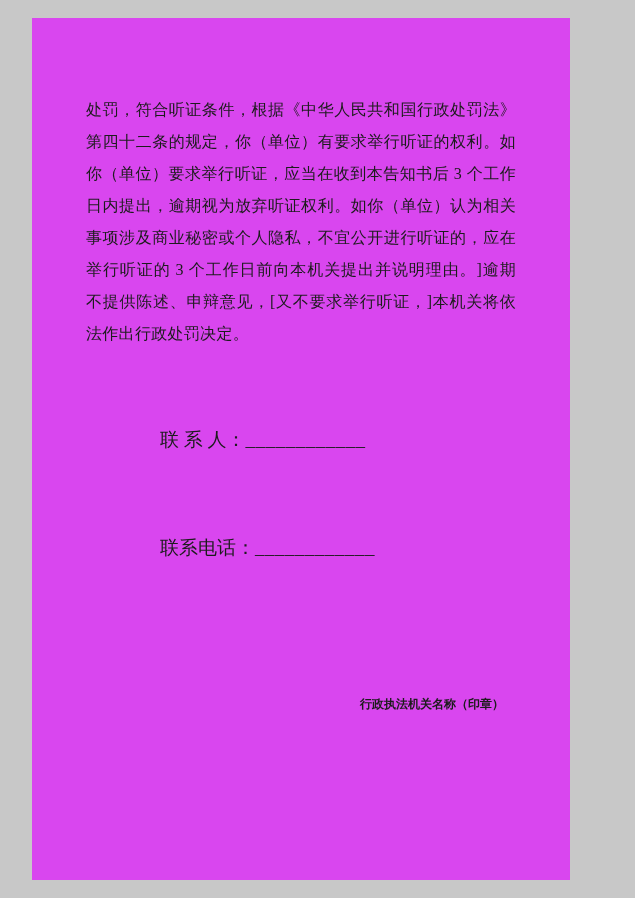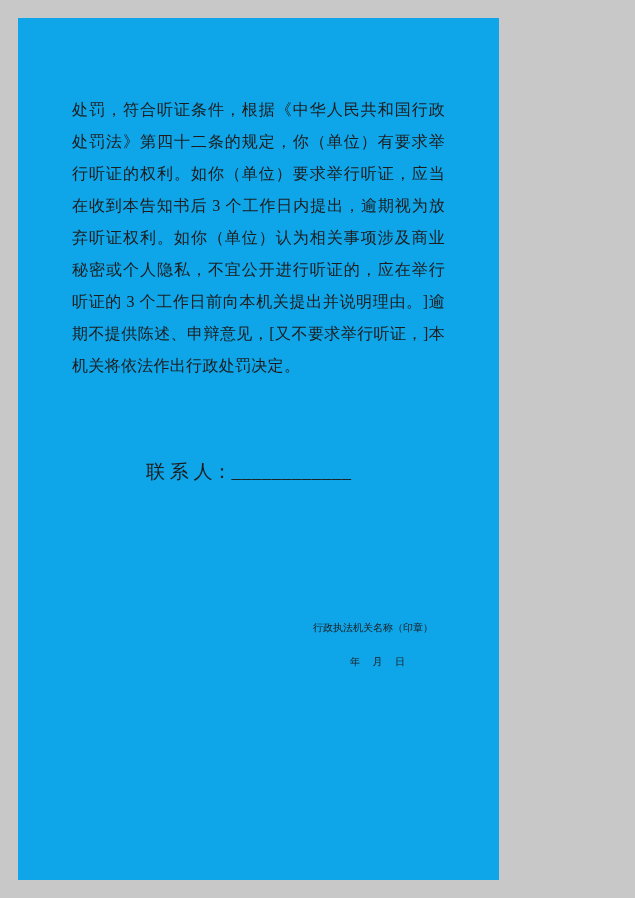--- a/index.html
+++ b/index.html
@@ -6,24 +6,24 @@
   html, body {
     width: 635px;
     height: 898px;
     background: #c8c8c8;
     font-family: "Liberation Serif", "DejaVu Serif", serif;
     overflow: hidden;
   }
   .page {
     position: absolute;
     top: 18px;
-    left: 18px;
-    width: 481px;
+    left: 32px;
+    width: 538px;
     height: 862px;
-    background: #0ea5e9;
+    background: #d946ef;
     color: #1c1c1c;
   }
   .doc-content {
     padding: 76px 54px 0 54px;
   }
   .body-text {
     font-size: 16px;
     line-height: 32px;
     text-align: justify;
     text-justify: inter-ideograph;
@@ -39,22 +39,23 @@
     line-height: 36px;
     white-space: pre;
     color: #1c1c1c;
   }
   .contact-line .blank {
     letter-spacing: 0.5px;
   }
   .signature-block {
     margin-top: 86px;
     text-align: right;
-    font-size: 10px;
+    font-size: 12px;
     color: #1c1c1c;
+    font-weight: bold;
   }
   .agency-line {
     line-height: 32px;
     margin-right: 12px;
   }
   .date-line {
     line-height: 36px;
     margin-right: 40px;
   }
 </style>
@@ -63,21 +64,23 @@
 
 <div class="page">
   <div class="doc-content">
 
     <p class="body-text">处罚，符合听证条件，根据《中华人民共和国行政处罚法》第四十二条的规定，你（单位）有要求举行听证的权利。如你（单位）要求举行听证，应当在收到本告知书后 3 个工作日内提出，逾期视为放弃听证权利。如你（单位）认为相关事项涉及商业秘密或个人隐私，不宜公开进行听证的，应在举行听证的 3 个工作日前向本机关提出并说明理由。]逾期不提供陈述、申辩意见，[又不要求举行听证，]本机关将依法作出行政处罚决定。</p>
 
     <div class="contact-block">
       <div class="contact-line">
         <span>联 系 人：</span><span class="blank">____________</span>
       </div>
+      <div class="contact-line">
+        <span>联系电话：</span><span class="blank">____________</span>
+      </div>
     </div>
 
     <div class="signature-block">
       <div class="agency-line">行政执法机关名称（印章）</div>
-      <div class="date-line">年　 月　 日</div>
     </div>
 
   </div>
 </div>
 
 </body></html>

